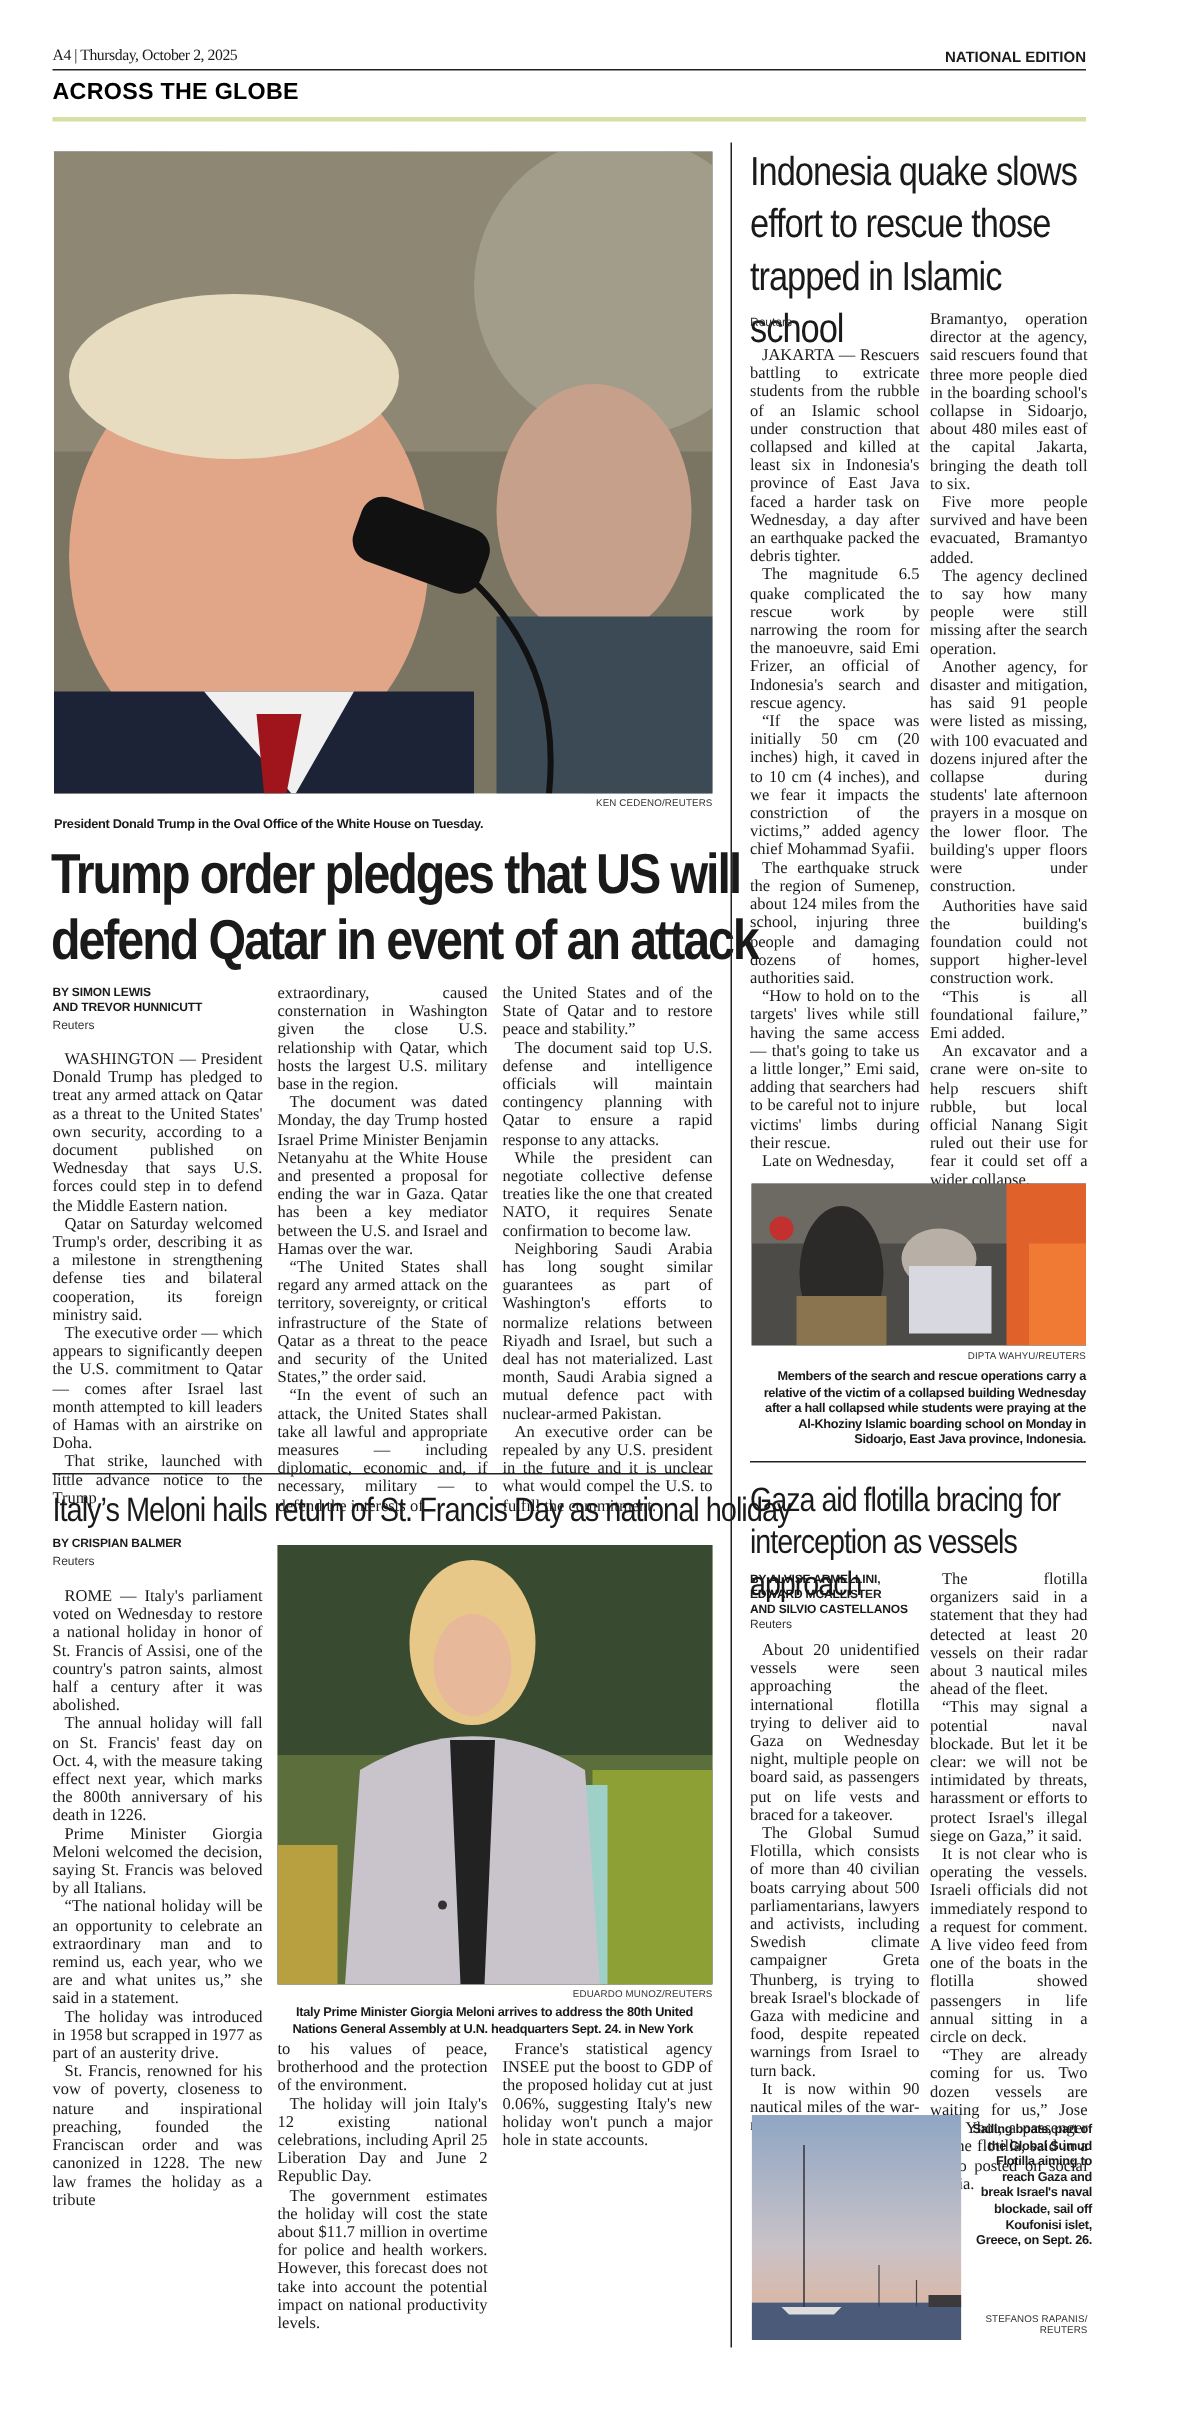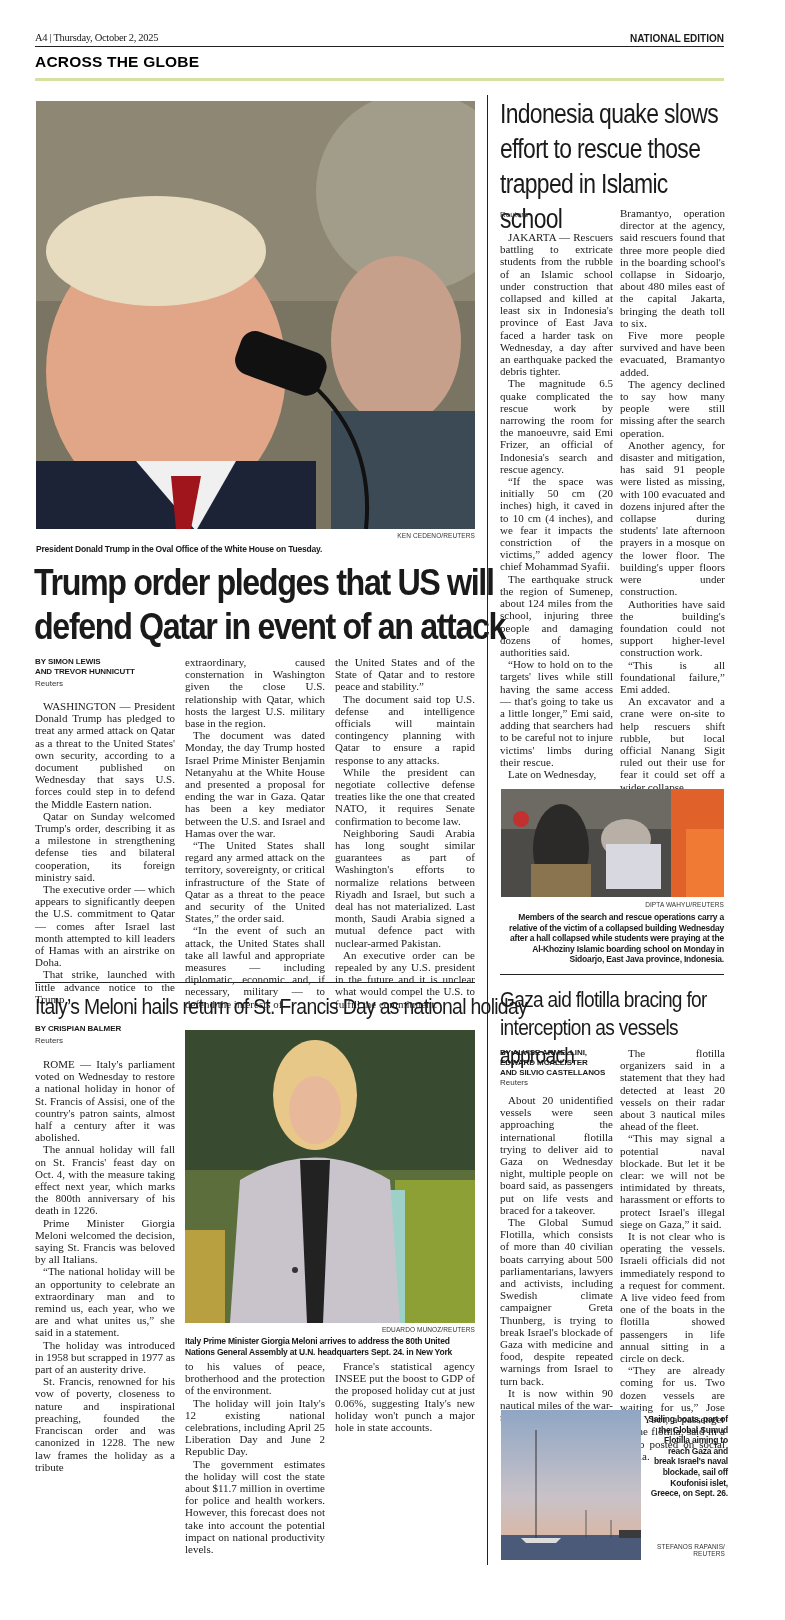--- a/index.html
+++ b/index.html
@@ -52,21 +52,21 @@
 </div>
 
 <div class="abs" style="left:35px; top:657px; width:135px;">
   <div class="byline">BY SIMON LEWIS</div>
   <div class="byline">AND TREVOR HUNNICUTT</div>
   <div class="agency" style="margin-top:2px;">Reuters</div>
 </div>
 
 <div class="abs body-text" style="left:35px; top:700px; width:140px;">
   <p>WASHINGTON — President Donald Trump has pledged to treat any armed attack on Qatar as a threat to the United States' own security, according to a document published on Wednesday that says U.S. forces could step in to defend the Middle Eastern nation.</p>
-  <p>Qatar on Sunday welcomed Trump's order, describing it as a milestone in strengthening defense ties and bilateral cooperation, its foreign ministry said.</p>
+  <p>Qatar on Saturday welcomed Trump's order, describing it as a milestone in strengthening defense ties and bilateral cooperation, its foreign ministry said.</p>
   <p>The executive order — which appears to significantly deepen the U.S. commitment to Qatar — comes after Israel last month attempted to kill leaders of Hamas with an airstrike on Doha.</p>
   <p>That strike, launched with little advance notice to the Trump</p>
 </div>
 <div class="abs body-text" style="left:185px; top:656px; width:140px;">
   <p style="text-indent:0;">extraordinary, caused consternation in Washington given the close U.S. relationship with Qatar, which hosts the largest U.S. military base in the region.</p>
   <p>The document was dated Monday, the day Trump hosted Israel Prime Minister Benjamin Netanyahu at the White House and presented a proposal for ending the war in Gaza. Qatar has been a key mediator between the U.S. and Israel and Hamas over the war.</p>
   <p>“The United States shall regard any armed attack on the territory, sovereignty, or critical infrastructure of the State of Qatar as a threat to the peace and security of the United States,” the order said.</p>
   <p>“In the event of such an attack, the United States shall take all lawful and appropriate measures — including diplomatic, economic and, if necessary, military — to defend the interests of</p>
 </div>
 <div class="abs body-text" style="left:335px; top:656px; width:140px;">
@@ -141,21 +141,21 @@
     <rect x="0" y="200" width="40" height="93" fill="#b8a040"></rect>
     <rect x="190" y="160" width="30" height="133" fill="#9fd0c8"></rect>
     <ellipse cx="130" cy="65" rx="42" ry="55" fill="#e8c889"></ellipse>
     <ellipse cx="130" cy="80" rx="26" ry="34" fill="#e8b89a"></ellipse>
     <path d="M55 150 Q130 105 205 150 L215 293 L45 293 Z" fill="#c9c4cc"></path>
     <polygon points="115,130 145,130 138,293 122,293" fill="#222"></polygon>
     <circle cx="110" cy="240" r="3" fill="#333"></circle>
   </svg>
 </div>
 <div class="abs credit" style="left:185px; top:1326px; width:290px;">EDUARDO MUNOZ/REUTERS</div>
-<div class="abs caption" style="left:185px; top:1336px; width:295px;">Italy Prime Minister Giorgia Meloni arrives to address the 80th United Nations General Assembly at U.N. headquarters Sept. 24. in New York</div>
+<div class="abs caption" style="left:167px; top:1336px; width:295px;text-align:right;">Italy Prime Minister Giorgia Meloni arrives to address the 80th United Nations General Assembly at U.N. headquarters Sept. 24. in New York</div>
 
 <div class="abs body-text" style="left:185px; top:1360px; width:140px;">
   <p style="text-indent:0;">to his values of peace, brotherhood and the protection of the environment.</p>
   <p>The holiday will join Italy's 12 existing national celebrations, including April 25 Liberation Day and June 2 Republic Day.</p>
   <p>The government estimates the holiday will cost the state about $11.7 million in overtime for police and health workers. However, this forecast does not take into account the potential impact on national productivity levels.</p>
 </div>
 <div class="abs body-text" style="left:335px; top:1360px; width:140px;">
   <p>France's statistical agency INSEE put the boost to GDP of the proposed holiday cut at just 0.06%, suggesting Italy's new holiday won't punch a major hole in state accounts.</p>
 </div>
 

